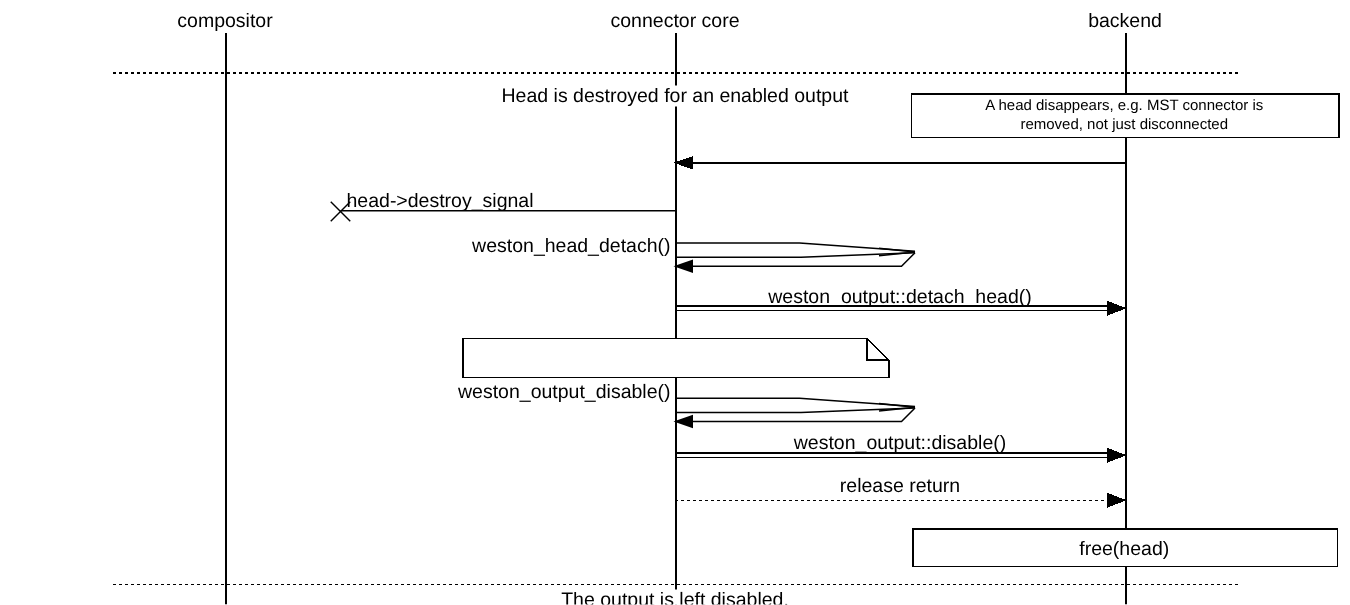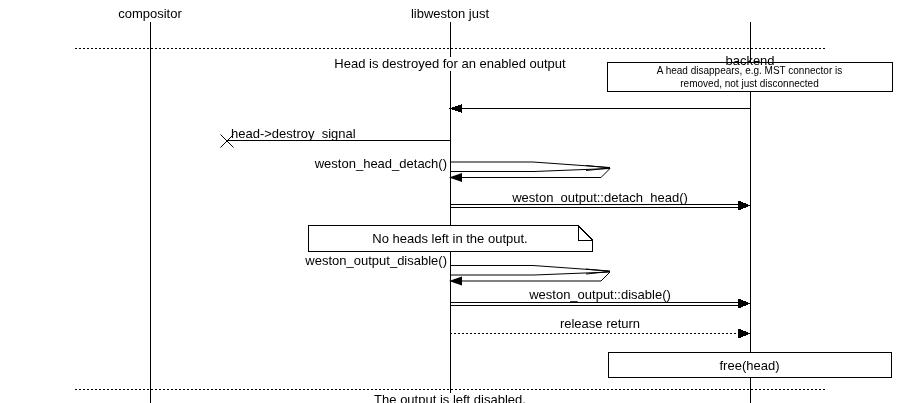--- a/index.html
+++ b/index.html
@@ -110,34 +110,33 @@
       <polygon points="751,303.5 738,298.5 738,308.5" fill="#000"></polygon>
     </g>
 
     <g>
       <line x1="450" y1="333.5" x2="738" y2="333.5" stroke="#000" stroke-width="1" stroke-dasharray="2,2"></line>
       <polygon points="751,333.5 738,328.5 738,338.5" fill="#000"></polygon>
     </g>
   </svg>
 
   <div class="lbl center" style="left:150px; top:7px;">compositor</div>
-  <div class="lbl center" style="left:450px; top:7px;">libweston just</div>
-  <div class="lbl center" style="left:750px; top:7px;margin-top:47px;">backend</div>
+  <div class="lbl center" style="left:450px; top:7px;">connector core</div>
+  <div class="lbl center" style="left:750px; top:7px;">backend</div>
 
   <div class="lbl center divider-lbl" style="left:450px; top:41px;margin-top:16px;">Head is destroyed for an enabled output</div>
   <div class="lbl center divider-lbl" style="left:450px; top:393px;">The output is left disabled.</div>
 
   <div class="comment-box-text">
     <div>A head disappears, e.g. MST connector is</div>
     <div>removed, not just disconnected</div>
   </div>
 
   <div class="lbl" style="left:231px; top:127px;">head-&gt;destroy_signal</div>
   <div class="lbl right-align" style="right:453px; top:157px;">weston_head_detach()</div>
   <div class="lbl center" style="left:600px; top:191px;">weston_output::detach_head()</div>
-  <div class="lbl center" style="left:450px; top:232px;">No heads left in the output.</div>
   <div class="lbl right-align" style="right:453px; top:254px;">weston_output_disable()</div>
   <div class="lbl center" style="left:600px; top:288px;">weston_output::disable()</div>
   <div class="lbl center" style="left:600px; top:317px;">release return</div>
 
   <div class="action-box-text">free(head)</div>
 
 </div>
 
 </body></html>

